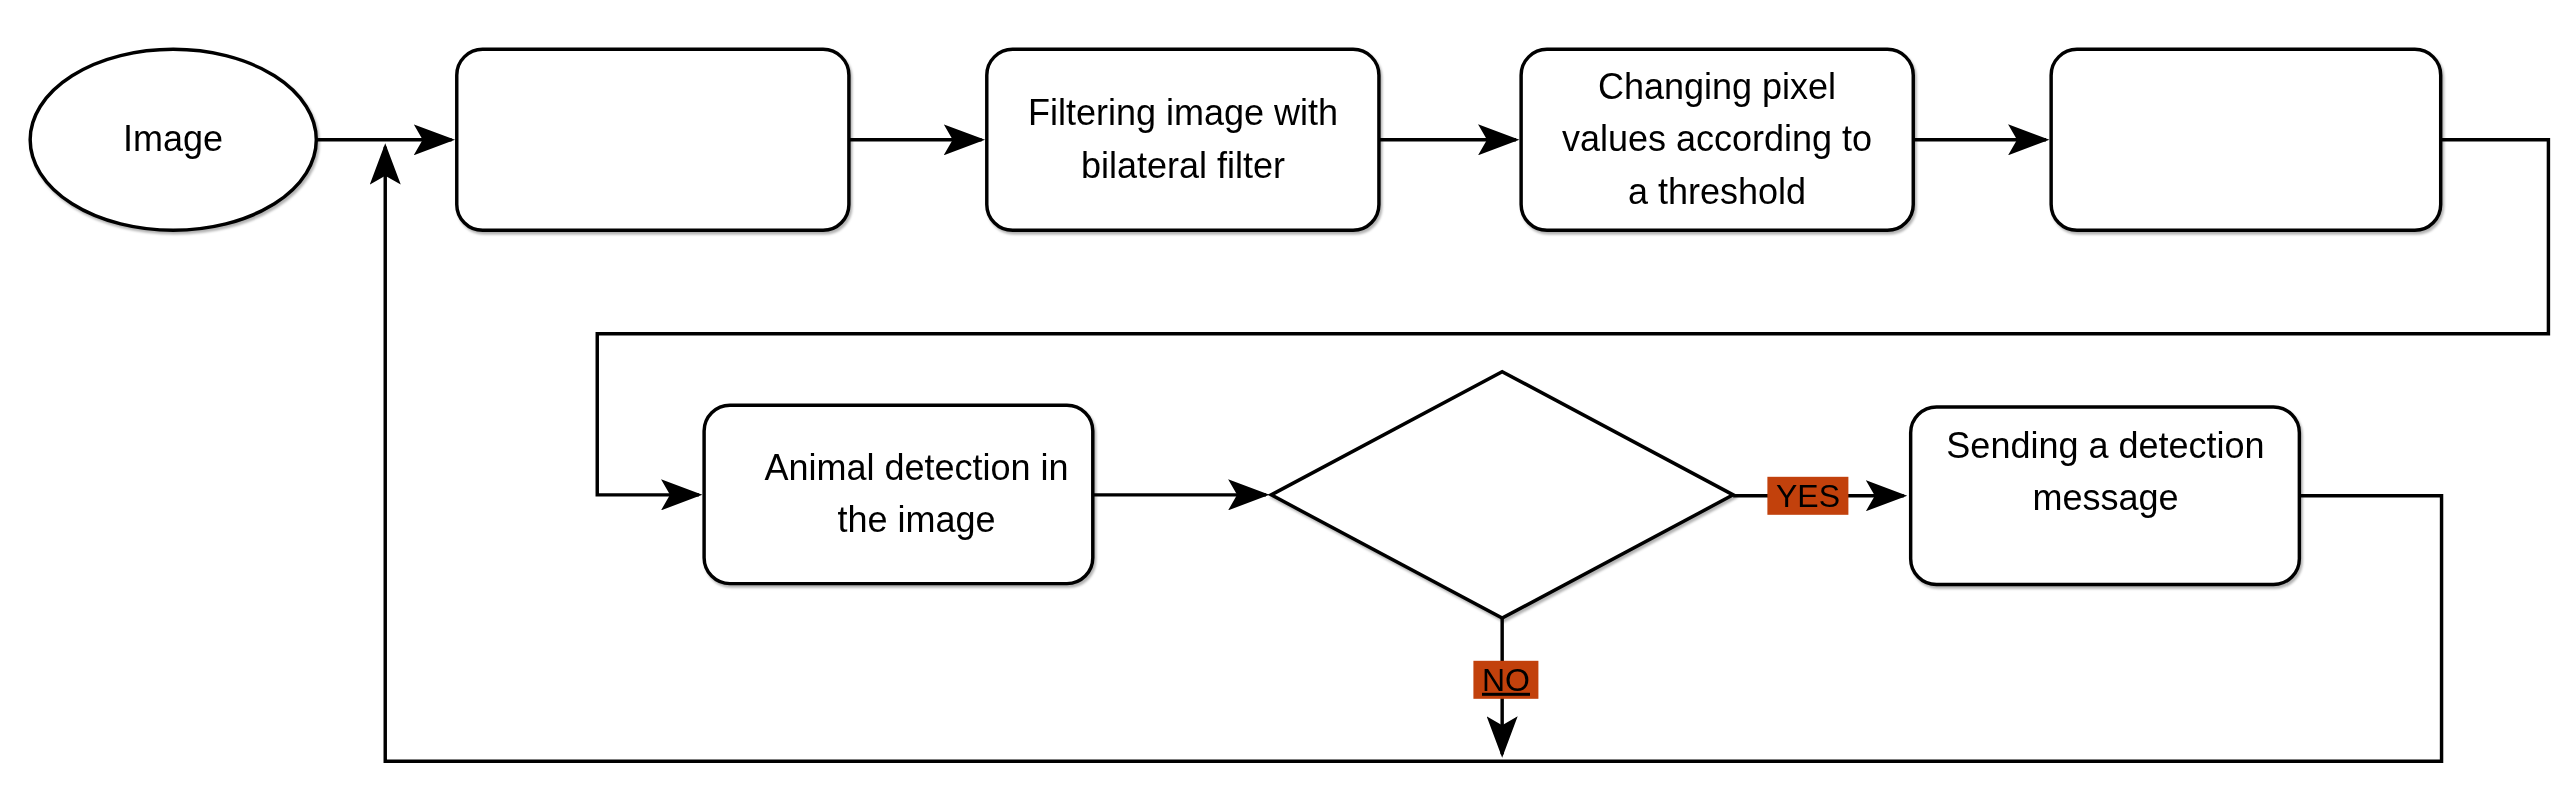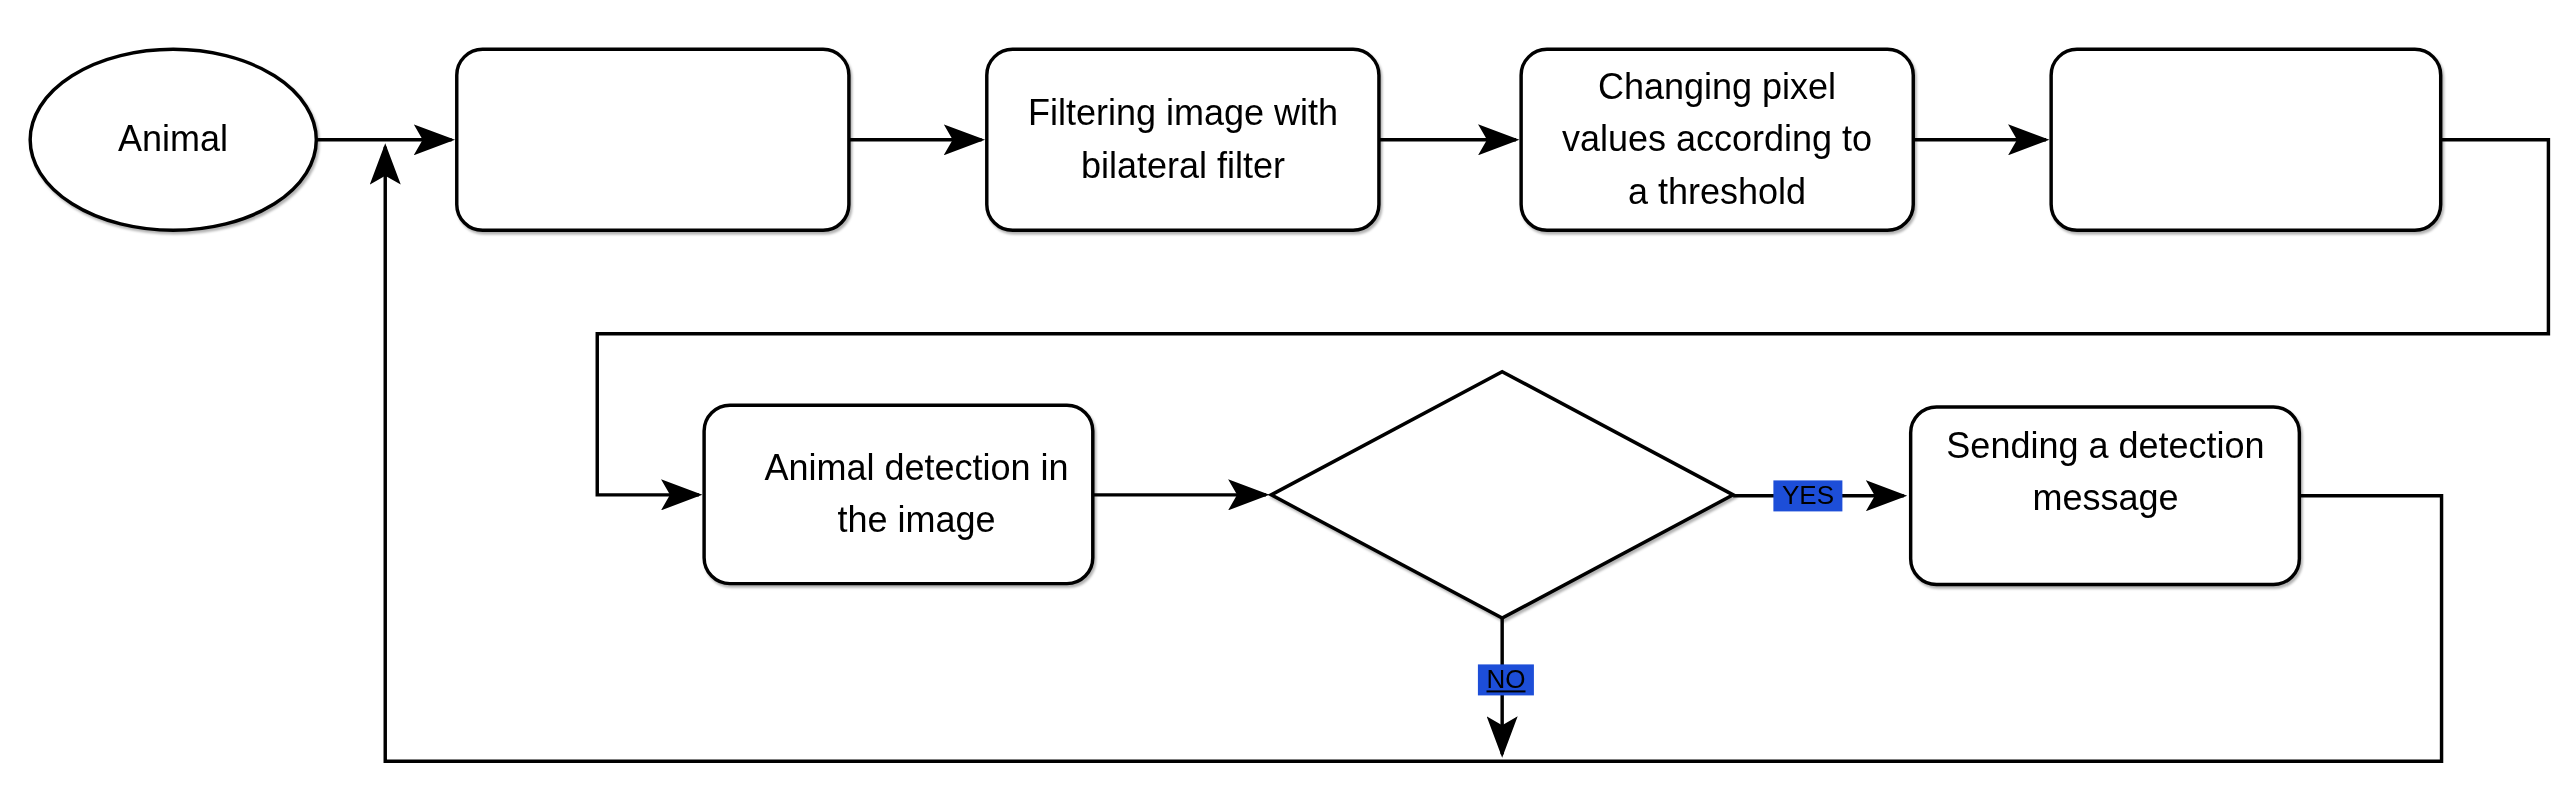--- a/index.html
+++ b/index.html
@@ -31,23 +31,23 @@
     text-align: center;
     font-size: 36px;
     line-height: 1.45;
     white-space: pre-line;
     color: #000000;
     pointer-events: none;
   }
   .edge-label {
     position: absolute;
     transform: translate(-50%, -50%);
-    background: #1d4ed8;
+    background: #c2410c;
     padding: 0 8.6px;
-    font-size: 26px;
+    font-size: 32px;
     line-height: 1.2;
     color: #000000;
     pointer-events: none;
   }
 </style>
 </head>
 <body>
 
 <div id="canvas">
 
@@ -78,21 +78,21 @@
       <rect x="530" y="57" width="455" height="210" rx="30" ry="30"></rect>
       <rect x="1145" y="57" width="455" height="210" rx="30" ry="30"></rect>
       <rect x="1765" y="57" width="455" height="210" rx="30" ry="30"></rect>
       <rect x="2380" y="57" width="452" height="210" rx="30" ry="30"></rect>
       <rect x="817" y="470" width="451" height="207" rx="30" ry="30"></rect>
       <polygon points="1475,574 1743,431 2011,574 1743,717"></polygon>
       <rect x="2217" y="472" width="451" height="206" rx="30" ry="30"></rect>
     </g>
   </svg>
 
-  <div class="node-label" style="left:30px; top:49px; width:286px; height:181px;">Animal</div>
+  <div class="node-label" style="left:30px; top:49px; width:286px; height:181px;">Image</div>
 
 
   <div class="node-label" style="left:987px; top:49px; width:392px; height:181px;">Filtering image with
 bilateral filter</div>
 
   <div class="node-label" style="left:1521px; top:49px; width:392px; height:181px;">Changing pixel
 values according to
 a threshold</div>
 
 

